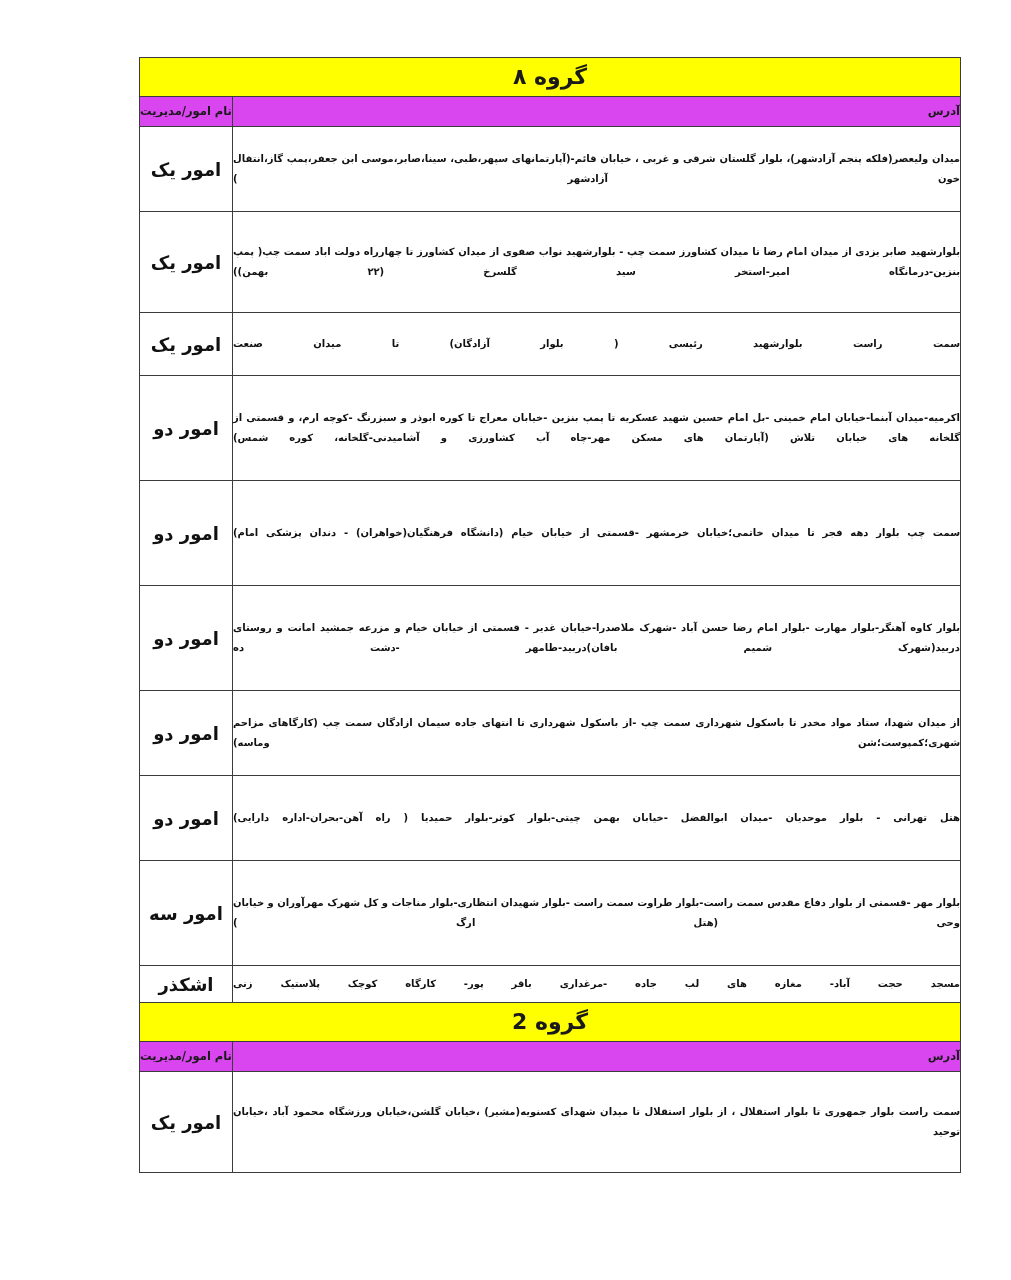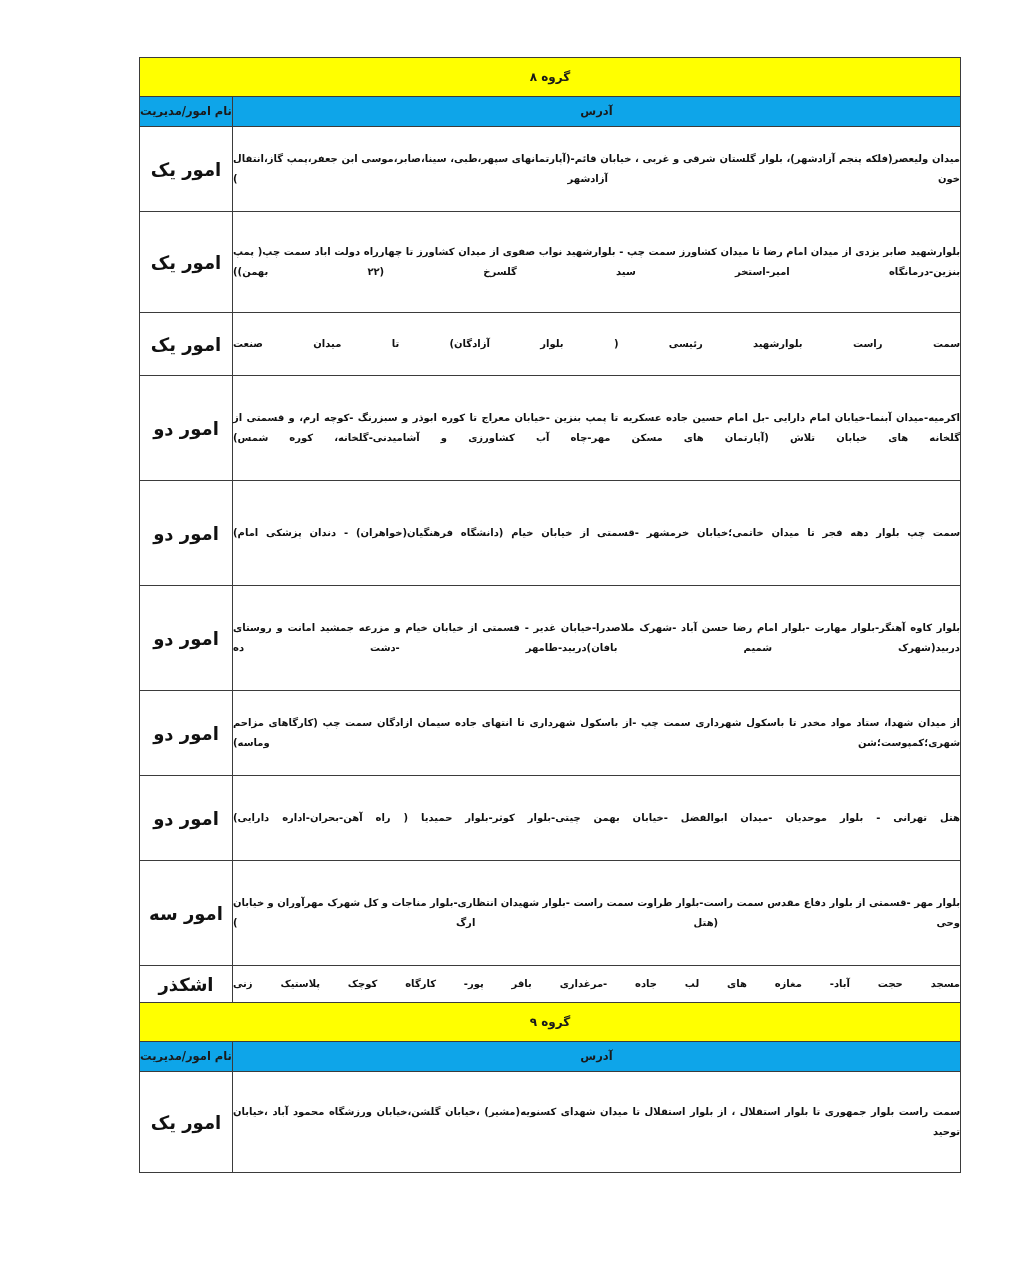--- a/index.html
+++ b/index.html
@@ -44,37 +44,36 @@
   }
   
   col.col-address { width: 728px; }
   col.col-mgmt    { width: 93px; }
 
   
   tr.group-title td {
     background: #ffff00;
     text-align: center;
     font-weight: bold;
-    font-size: 12px;
+    font-size: 22px;
     color: #1a1a1a;
     height: 38px;
     line-height: 38px;
     letter-spacing: 0.2px;
   }
   
   tr.col-header td {
-    background: #0ea5e9;
+    background: #d946ef;
     font-weight: bold;
     color: #1a1a1a;
     height: 29px;
     line-height: 29px;
     font-size: 11.5px;
   }
   td.hdr-address {
-    text-align: center;
     padding-right: 0;
     font-size: 12px;
   }
   td.hdr-mgmt {
     text-align: center;
     font-size: 11.5px;
   }
   
   td.address-cell {
     text-align: justify;
@@ -139,21 +138,21 @@
 
         <tr class="h-1">
           <td class="address-cell">
               <span class="inner">سمت راست بلوارشهید رئیسی ( بلوار آزادگان) تا میدان صنعت</span>
             </td>
           <td class="mgmt-cell">امور یک</td>
         </tr>
 
         <tr class="h-3">
           <td class="address-cell">
-              <span class="inner">اکرمیه-میدان آبنما-خیابان امام دارایی -بل امام حسین جاده عسکریه تا پمپ بنزین -خیابان معراج تا کوره ابوذر و سبزرنگ -کوچه ارم، و قسمتی از گلخانه های خیابان تلاش (آپارتمان های مسکن مهر-چاه آب کشاورزی و آشامیدنی-گلخانه، کوره شمس)</span>
+              <span class="inner">اکرمیه-میدان آبنما-خیابان امام خمینی -بل امام حسین شهید عسکریه تا پمپ بنزین -خیابان معراج تا کوره ابوذر و سبزرنگ -کوچه ارم، و قسمتی از گلخانه های خیابان تلاش (آپارتمان های مسکن مهر-چاه آب کشاورزی و آشامیدنی-گلخانه، کوره شمس)</span>
             </td>
           <td class="mgmt-cell">امور دو</td>
         </tr>
 
         <tr class="h-3">
           <td class="address-cell">
               <span class="inner">سمت چپ بلوار دهه فجر تا میدان خاتمی؛خیابان خرمشهر -قسمتی از خیابان خیام (دانشگاه فرهنگیان(خواهران) - دندان پزشکی امام)</span>
             </td>
           <td class="mgmt-cell">امور دو</td>
         </tr>
@@ -188,21 +187,21 @@
 
 
         <tr class="h-short">
           <td class="address-cell">
               <span class="inner">مسجد حجت آباد- مغازه های لب جاده -مرغداری باقر پور- کارگاه کوچک پلاستیک زنی</span>
             </td>
           <td class="mgmt-cell">اشکذر</td>
         </tr>
 
         <tr class="group-title h-short">
-          <td colspan="2">گروه ۹</td>
+          <td colspan="2">گروه 2</td>
         </tr>
         <tr class="col-header">
           <td class="hdr-address">آدرس</td>
           <td class="hdr-mgmt">نام امور/مدیریت</td>
         </tr>
 
         <tr class="h-2tall">
           <td class="address-cell">
               <span class="inner">سمت راست بلوار جمهوری تا بلوار استقلال ، از بلوار استقلال تا میدان شهدای کسنویه(مشیر) ،خیابان گلشن،خیابان  ورزشگاه محمود آباد ،خیابان توحید</span>
             </td>

